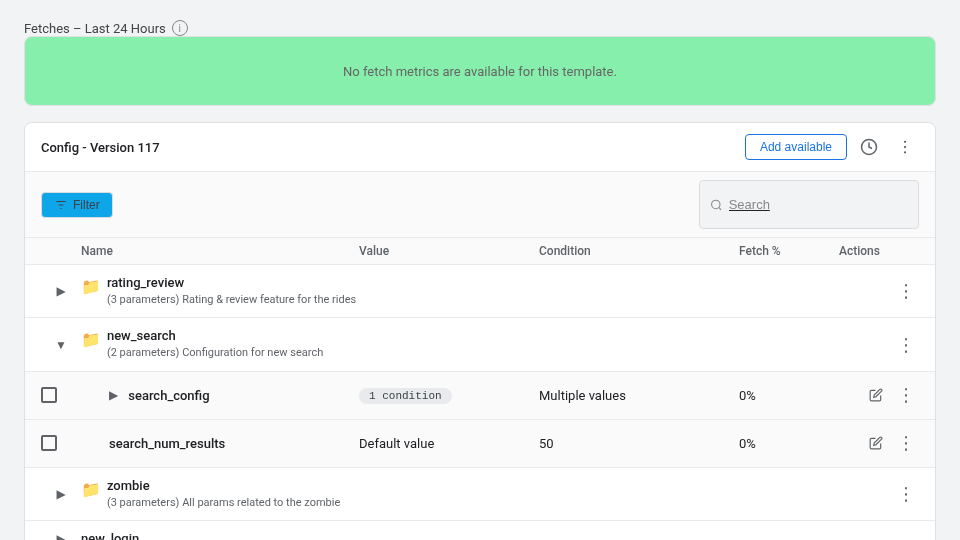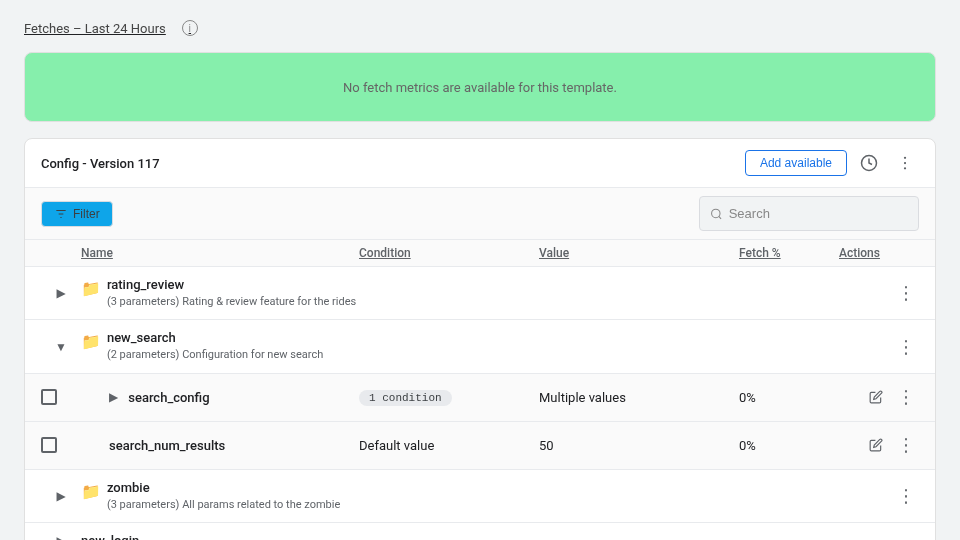--- a/index.html
+++ b/index.html
@@ -14,23 +14,22 @@
       min-height: 540px;
       background: #f1f3f4;
       padding: 20px 24px;
     }
     .fetches-section {
       margin-bottom: 16px;
     }
     .fetches-header {
       display: flex;
       align-items: center;
-      gap: 16px;
-      margin-bottom: 16px;
-      text-decoration: underline;
+      gap: 6px;
+      margin-bottom: 0;
     }
     .fetches-title {
       font-size: 13px;
       color: #444;
       font-weight: 400;
     }
     .info-icon {
       width: 16px;
       height: 16px;
       border-radius: 50%;
@@ -121,22 +120,23 @@
       color: #3c4043;
       cursor: pointer;
     }
     .search-box {
       display: flex;
       align-items: center;
       gap: 6px;
       background: #f1f3f4;
       border: 1px solid #dadce0;
       border-radius: 4px;
-      padding: 9px 10px;
+      padding: 16px 10px;
       width: 220px;
+      text-decoration: underline;
     }
     .search-input {
       background: none;
       border: none;
       outline: none;
       font-size: 13px;
       color: #202124;
       width: 100%;
     }
     .search-input::placeholder { color: #888; }
@@ -144,21 +144,20 @@
       display: grid;
       grid-template-columns: 40px 1fr 180px 200px 100px 80px;
       padding: 6px 16px;
       border-bottom: 1px solid #e8eaed;
       background: #fafafa;
     }
     .th {
       font-size: 12px;
       color: #5f6368;
       font-weight: 500;
-      text-decoration: underline;
     }
     .table-row {
       display: grid;
       grid-template-columns: 40px 1fr 180px 200px 100px 80px;
       padding: 0 16px;
       border-bottom: 1px solid #e8eaed;
       align-items: center;
       min-height: 48px;
       background: #fff;
     }
@@ -305,22 +304,22 @@
           <circle cx="11" cy="11" r="8"></circle>
             <line x1="21" y1="21" x2="16.65" y2="16.65"></line>
         </svg>
         <input class="search-input" type="text" placeholder="Search" style="">
       </div>
     </div>
 
     <div class="table-header">
       <div class="th"></div>
       <div class="th">Name</div>
+      <div class="th">Value</div>
       <div class="th">Condition</div>
-      <div class="th">Value</div>
       <div class="th">Fetch %</div>
       <div class="th">Actions</div>
     </div>
 
     <div>
 
       <div class="table-row">
         <div class="row-expand">
           <span class="expand-right">▶</span>
         </div>

